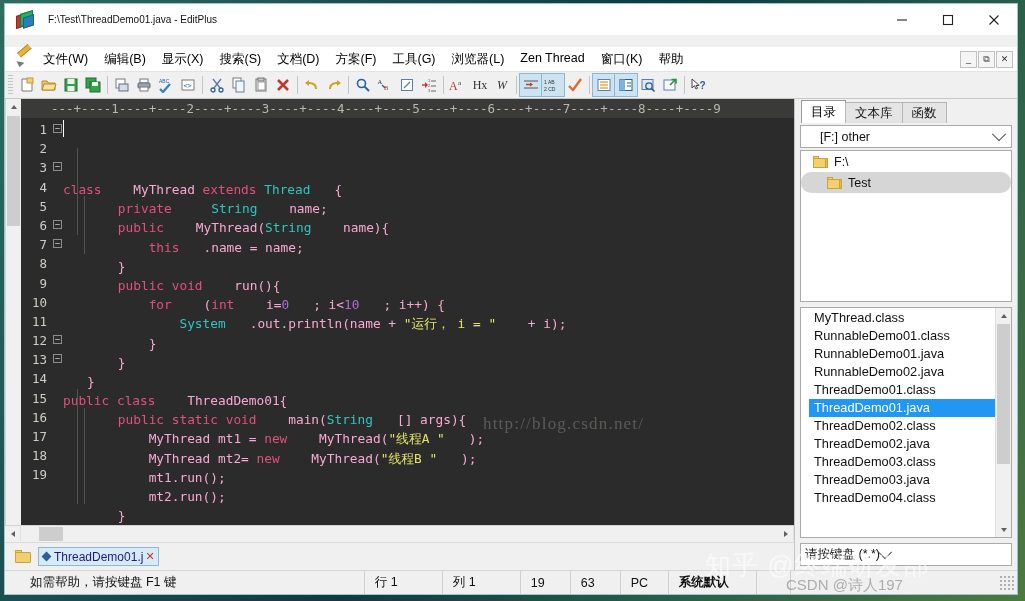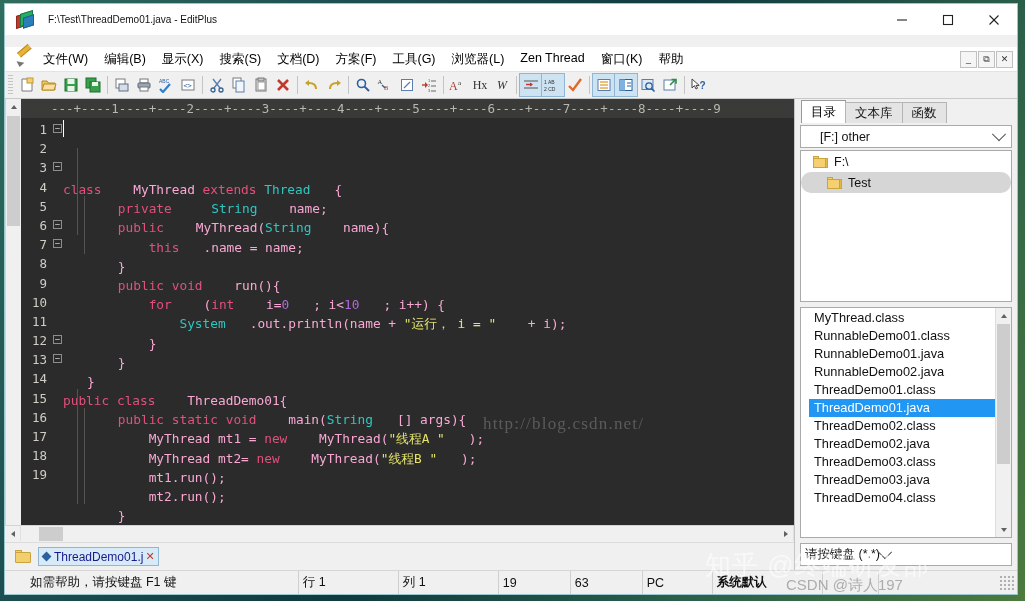--- a/index.html
+++ b/index.html
@@ -148,21 +148,21 @@
   #rp-filter{
     margin:5px 5px 4px 5px;height:21px;background:#fff;border:1px solid #aaa;
     display:flex;align-items:center;padding:0 4px;font-size:12.5px;color:#111;flex:0 0 auto;
   }
   
   #status-bar{
     height:23px;flex:0 0 auto;background:#f0f0f0;border-top:1px solid #d6d6d6;
     display:flex;align-items:center;font-size:12.5px;color:#111;
   }
   #status-hint{padding-left:25px;}
-  .st-cell{border-left:1px solid #cfcfcf;height:23px;display:flex;align-items:center;padding:0 4px;box-sizing:border-box;margin-left:22px;}
+  .st-cell{border-left:1px solid #cfcfcf;height:23px;display:flex;align-items:center;padding:0 10px;box-sizing:border-box;}
   #status-grip{margin-left:auto;width:16px;height:16px;margin-right:2px;
     background-image:radial-gradient(#b0b0b0 1px,transparent 1px);background-size:4px 4px;}
   
   .wm{position:absolute;user-select:none;pointer-events:none;z-index:50;}
   #wm-zhihu{left:705px;top:548px;font-size:26px;color:rgba(255,255,255,.62);
     font-family:"Liberation Sans",sans-serif;letter-spacing:1px;}
   #wm-csdn{left:786px;top:576px;font-size:15px;color:rgba(150,150,150,.75);font-family:"Liberation Sans",sans-serif;}
 </style>
 </head>
 <body>

